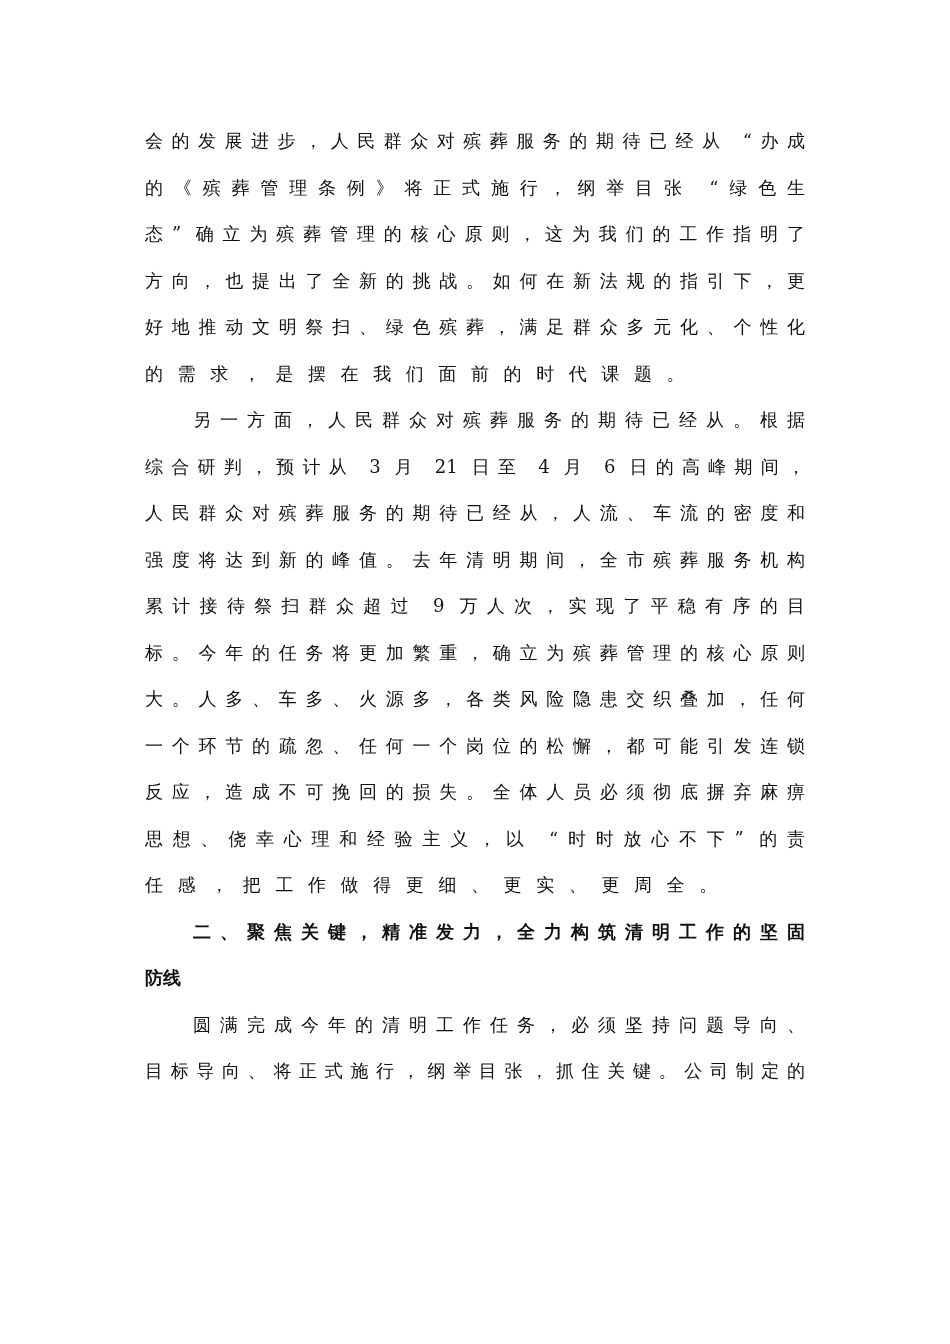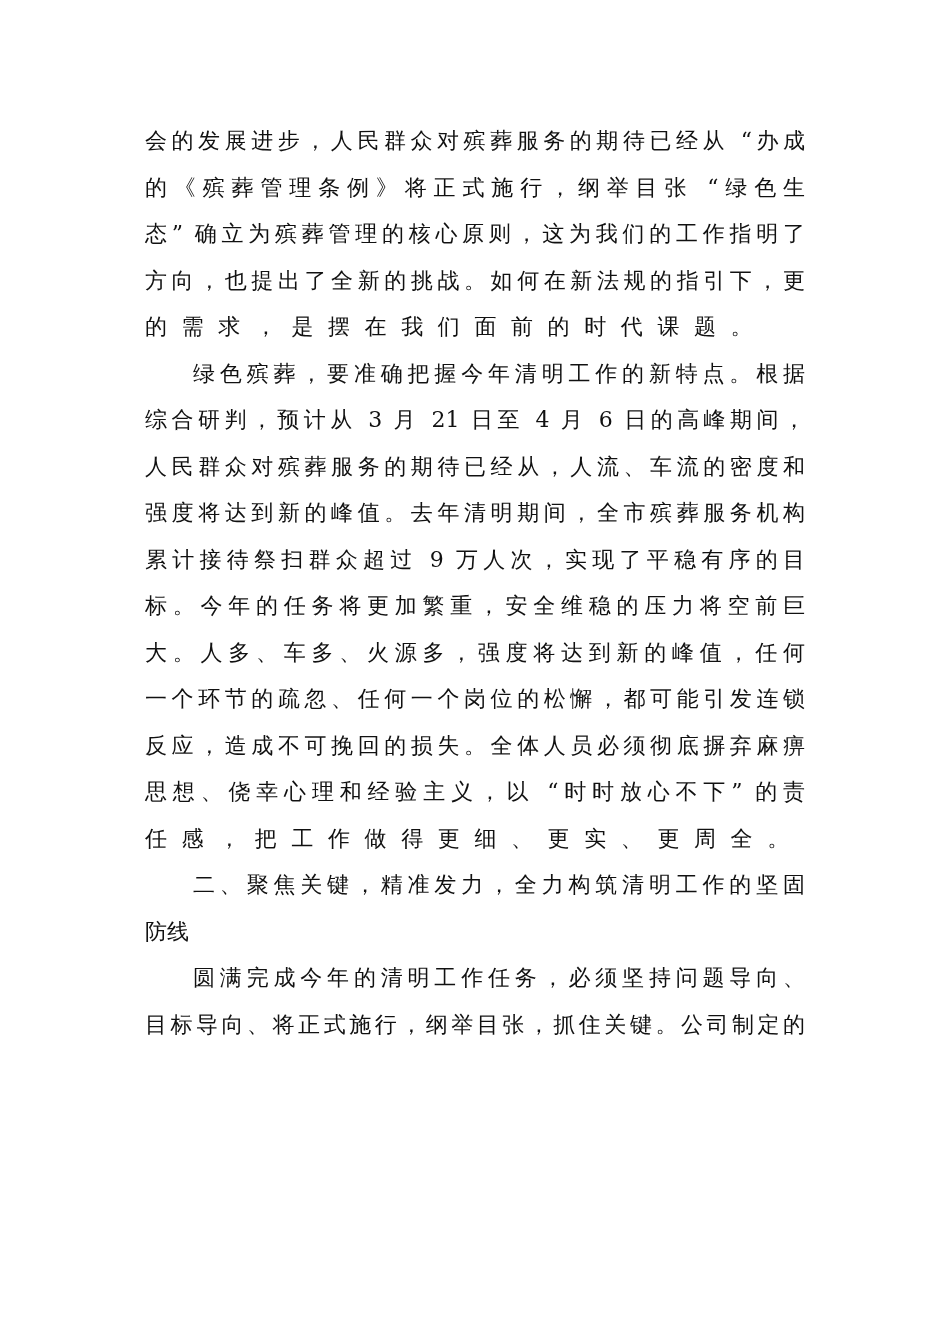--- a/index.html
+++ b/index.html
@@ -24,63 +24,64 @@
   }
   .body-text {
     position: absolute;
     left: 145px;
     top: 118px;
     width: 660px;
   }
   .line {
     height: 46.5px;
     line-height: 46.5px;
-    font-size: 22px;
+    font-size: 18px;
     white-space: nowrap;
     text-align: justify;
     text-align-last: justify;
     letter-spacing: 0;
   }
   .line.last {
     text-align-last: left;
     letter-spacing: 14.6px;
   }
   .line.indent {
     padding-left: 48px;
   }
   .heading .line {
-    font-weight: normal;
+    font-weight: bold;
     font-family: "DejaVu Sans", "Liberation Sans", sans-serif;
   }
   .heading .line.last {
     letter-spacing: 0;
   }
 </style>
 </head>
 <body>
 
 <div class="page">
   <div class="body-text">
 
     <div class="paragraph">
       <div class="line">会的发展进步，人民群众对殡葬服务的期待已经从 “办成</div>
       <div class="line">的《殡葬管理条例》将正式施行，纲举目张 “绿色生</div>
       <div class="line">态” 确立为殡葬管理的核心原则，这为我们的工作指明了</div>
       <div class="line">方向，也提出了全新的挑战。如何在新法规的指引下，更</div>
+      <div class="line">好地推动文明祭扫、绿色殡葬，满足群众多元化、个性化</div>
       <div class="line last">的需求，是摆在我们面前的时代课题。</div>
     </div>
 
     <div class="paragraph">
-      <div class="line indent">绿色殡葬，要准确把握今年清明工作的新特点。根据</div>
+      <div class="line indent">另一方面，人民群众对殡葬服务的期待已经从。根据</div>
       <div class="line">综合研判，预计从 3 月 21 日至 4 月 6 日的高峰期间，</div>
       <div class="line">人民群众对殡葬服务的期待已经从，人流、车流的密度和</div>
       <div class="line">强度将达到新的峰值。去年清明期间，全市殡葬服务机构</div>
       <div class="line">累计接待祭扫群众超过 9 万人次，实现了平稳有序的目</div>
-      <div class="line">标。今年的任务将更加繁重，安全维稳的压力将空前巨</div>
-      <div class="line">大。人多、车多、火源多，强度将达到新的峰值，任何</div>
+      <div class="line">标。今年的任务将更加繁重，确立为殡葬管理的核心原则</div>
+      <div class="line">大。人多、车多、火源多，各类风险隐患交织叠加，任何</div>
       <div class="line">一个环节的疏忽、任何一个岗位的松懈，都可能引发连锁</div>
       <div class="line">反应，造成不可挽回的损失。全体人员必须彻底摒弃麻痹</div>
       <div class="line">思想、侥幸心理和经验主义，以 “时时放心不下” 的责</div>
       <div class="line last">任感，把工作做得更细、更实、更周全。</div>
     </div>
 
     <div class="paragraph heading">
       <div class="line indent">二、聚焦关键，精准发力，全力构筑清明工作的坚固</div>
       <div class="line last">防线</div>
     </div>

